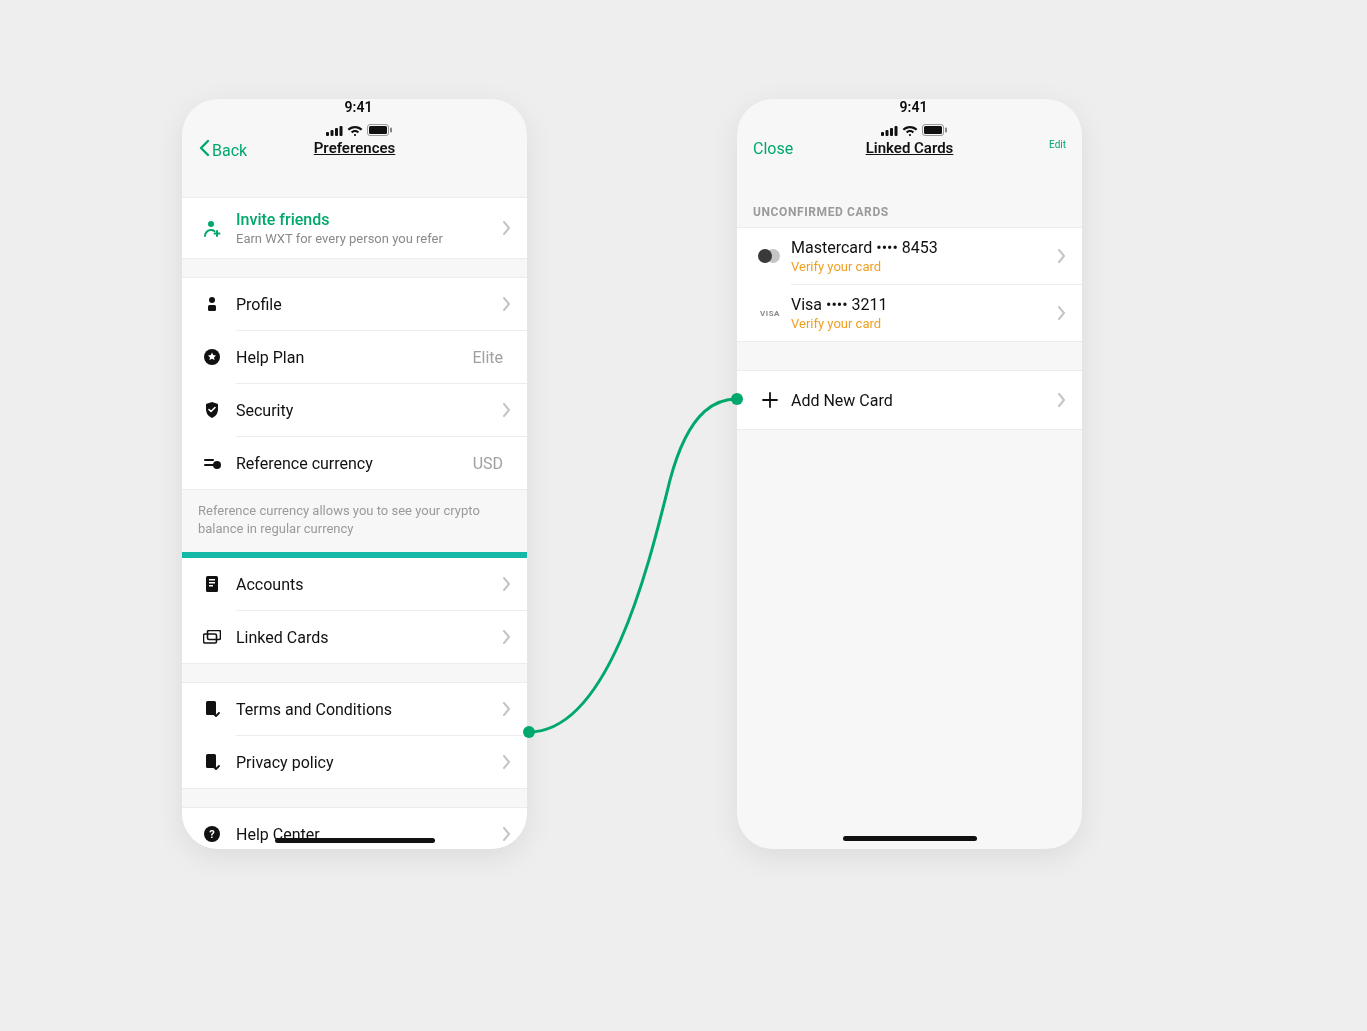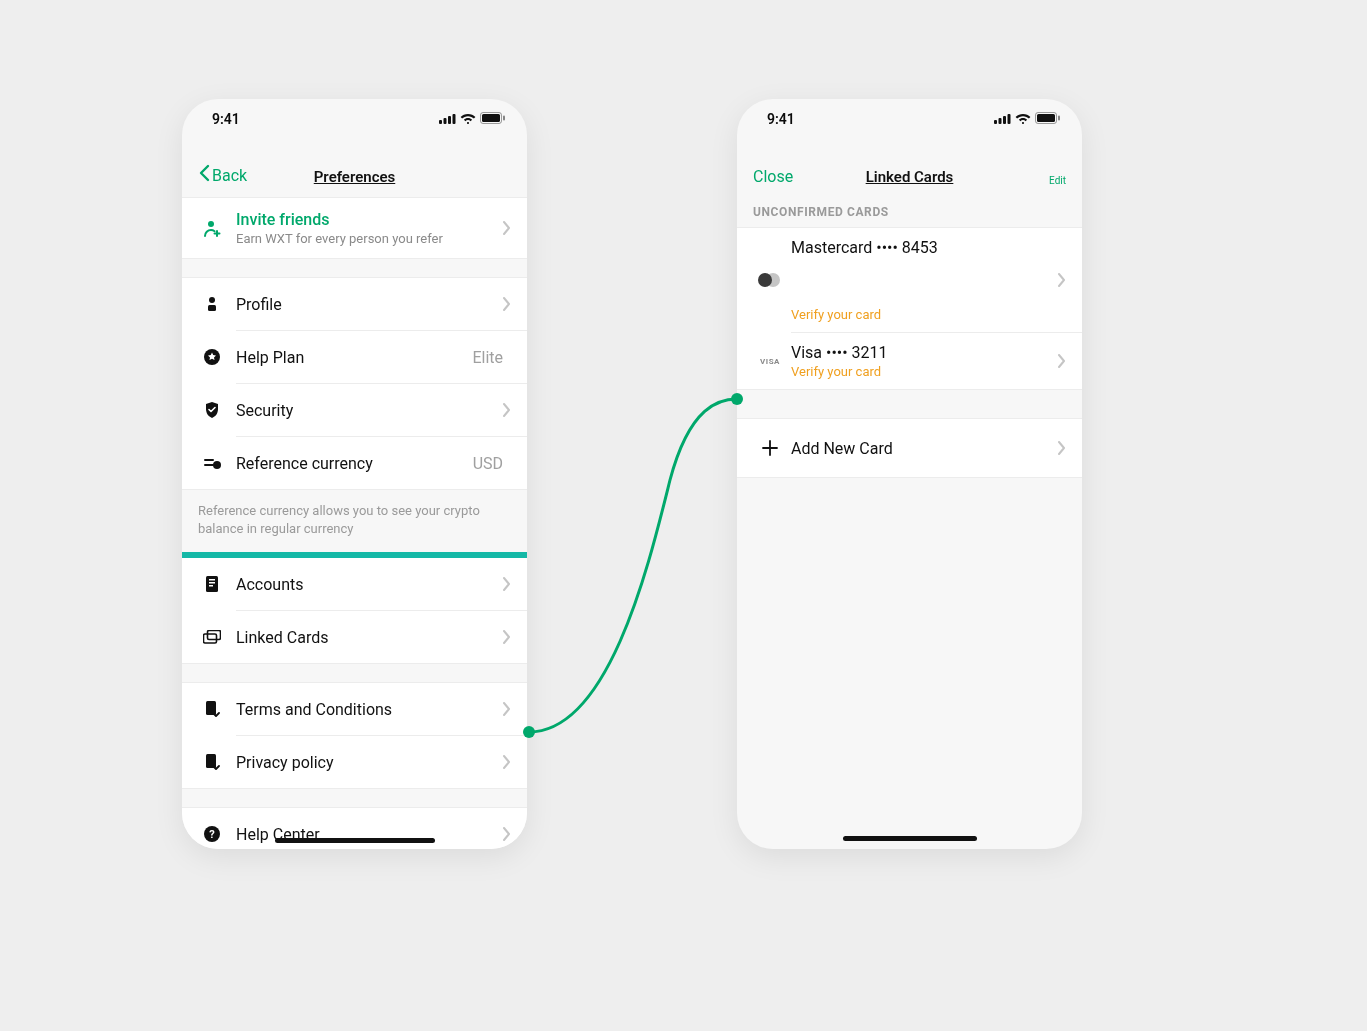--- a/index.html
+++ b/index.html
@@ -25,28 +25,29 @@
   
   .status-bar {
     height: 40px;
     display: flex;
     align-items: center;
     justify-content: space-between;
     padding: 0 22px 0 30px;
     font-size: 14px;
     font-weight: 600;
     color: #0b0b0b;
+    flex-direction: column;
   }
   .status-icons { display: flex; align-items: center; gap: 4px; }
 
   
   .nav-bar {
     height: 48px;
     display: flex;
-    align-items: flex-end;
+    align-items: flex-start;
     padding: 0 16px;
     position: relative;
     border-bottom: 1px solid rgba(0,0,0,0.00);
   }
   .nav-left {
     display: flex;
     align-items: center;
     gap: 2px;
     color: #00a86b;
     font-size: 16px;
@@ -456,21 +457,21 @@
   <div class="section-header">Unconfirmed Cards</div>
 
   <div class="list-section list-wrap-top-border list-wrap-bottom-border">
     <div class="list-row" style="padding-top:10px;padding-bottom:10px;">
       <span class="row-icon" style="width:34px">
         <span class="mc-icon">
             <span class="c2"></span>
             <span class="c1"></span>
           </span>
       </span>
-      <div class="row-body" style="margin-left:4px;gap:48px;">
+      <div class="row-body" style="margin-left:4px;">
         <span class="row-title">Mastercard •••• 8453</span>
         <span class="row-sub warn">Verify your card</span>
       </div>
       <span class="row-chevron">
           <svg width="8" height="14" viewBox="0 0 8 14">
             <path d="M1 1l5 6-5 6" stroke="#c5c5c5" stroke-width="2" fill="none" stroke-linecap="round" stroke-linejoin="round"></path>
           </svg>
         </span>
     </div>
     <div class="divider" style="margin-left:54px;"></div>

